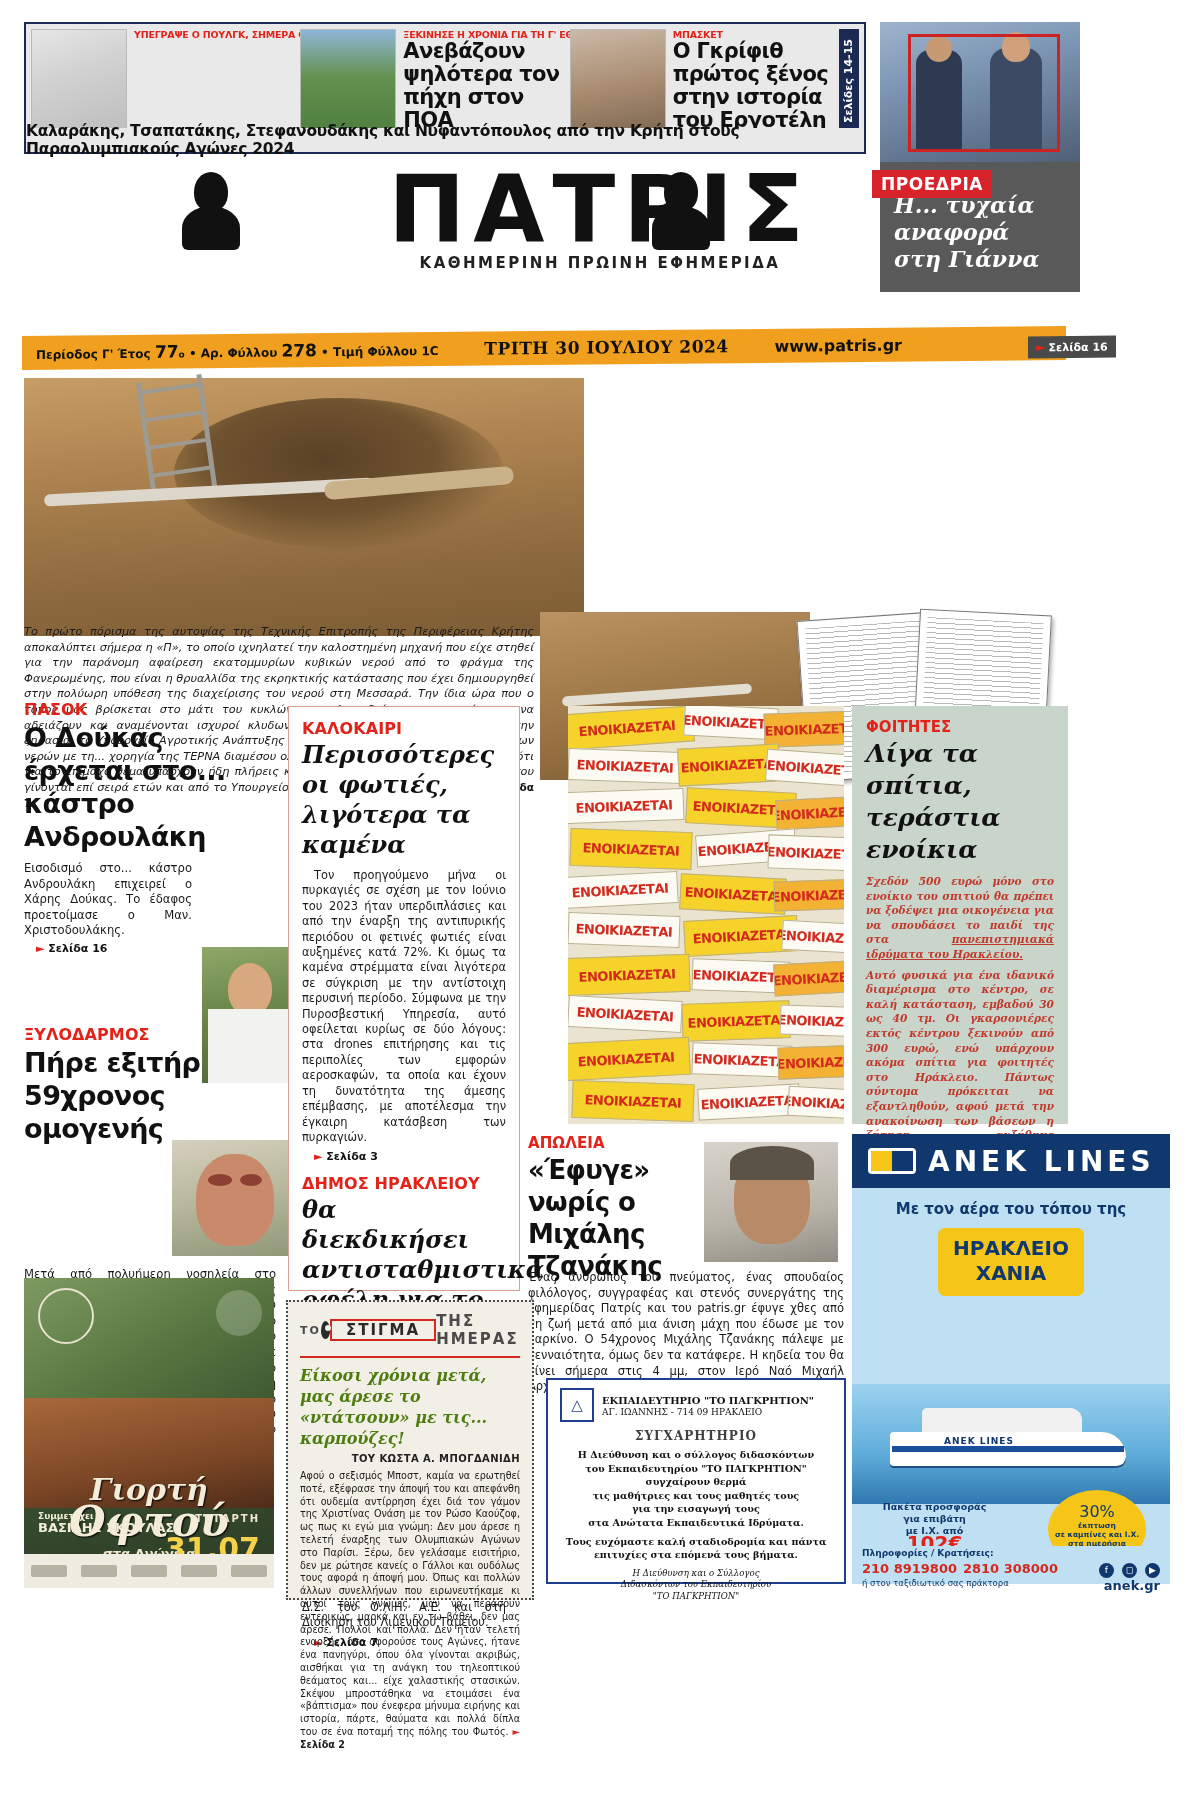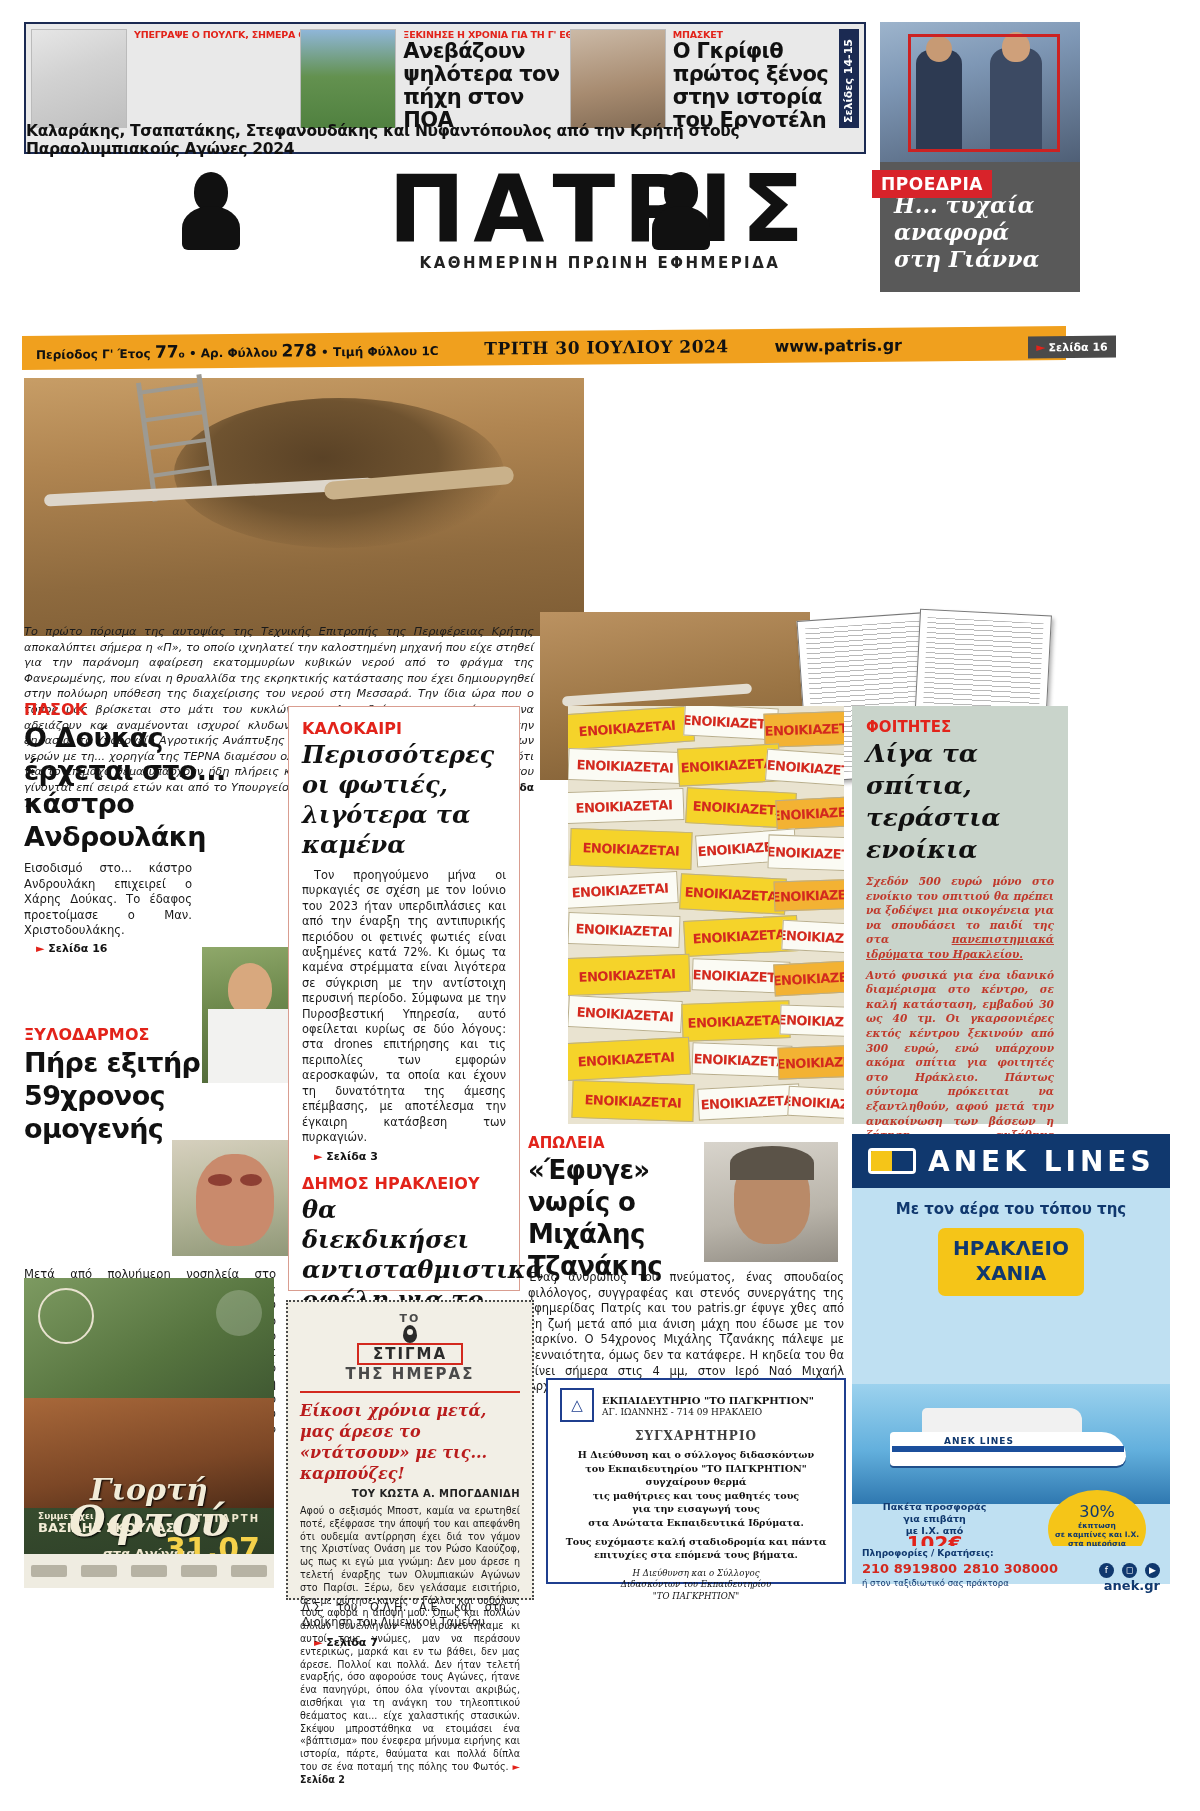--- a/index.html
+++ b/index.html
@@ -162,26 +162,26 @@
   #poster .title .b{font-size:42px;display:block;}
   #poster .sub{position:absolute;left:0;top:268px;width:250px;text-align:center;color:#efe7cf;font-size:13px;font-weight:700;}
   #poster .perf{position:absolute;left:14px;top:232px;color:#f3ecd6;font-size:9px;line-height:12px;font-weight:700;}
   #poster .date{position:absolute;right:14px;top:226px;color:#f5d14a;font-size:30px;font-weight:700;line-height:30px;text-align:right;}
   #poster .date small{display:block;font-size:10px;color:#efe7cf;letter-spacing:2px;}
   #poster .logos{position:absolute;left:0;bottom:0;width:250px;height:34px;background:#efece1;display:flex;align-items:center;justify-content:space-around;}
   #poster .logos i{display:block;width:36px;height:12px;background:#b7b3a4;border-radius:2px;}
 
   
   #stigma{left:286px;top:1300px;width:248px;height:300px;background:#f2efe6;border:2px dotted #4a4a4a;box-sizing:border-box;padding:10px 12px;}
-  #stigma-head{display:flex;align-items:center;font-size:15px;font-weight:700;letter-spacing:2px;color:#4a4a4a;flex-direction:column;}
+  #stigma-head{display:flex;align-items:center;font-size:15px;font-weight:700;letter-spacing:2px;color:#4a4a4a;}
   #stigma-pin{width:14px;height:18px;background:#2b2b2b;border-radius:50% 50% 50% 50%/58% 58% 42% 42%;position:relative;}
   #stigma-pin:after{content:"";position:absolute;left:4px;top:4px;width:6px;height:6px;border-radius:50%;background:#f2efe6;}
   #stigma-word{border:2px solid #d3291e;padding:0 14px;color:#2b2b2b;}
   #stigma-rule{height:2px;background:#d3291e;margin:8px 0 7px;}
-  #stigma-title{font-family:"DejaVu Serif","Liberation Serif",serif;font-style:italic;font-weight:700;font-size:16px;line-height:21px;color:#b91c1c;}
+  #stigma-title{font-family:"DejaVu Serif","Liberation Serif",serif;font-style:italic;font-weight:700;font-size:16px;line-height:21px;color:#4d7c0f;}
   #stigma-author{text-align:right;font-size:10px;font-weight:700;color:#222;margin:4px 0 6px;letter-spacing:.4px;}
   #stigma-body{font-size:9.6px;line-height:12.8px;color:#1a1a1a;text-align:justify;}
   #stigma-body .pg{font-weight:700;}
   #stigma-body .pg .arrow{color:#e2231a;}
 
   
   #pagkritio{left:546px;top:1378px;width:300px;height:206px;border:2px solid #1f3f8f;background:#fff;box-sizing:border-box;padding:8px 12px;text-align:center;font-family:"DejaVu Serif","Liberation Serif",serif;}
   #pagkritio .topline{display:flex;align-items:center;gap:8px;text-align:left;}
   #pk-logo{width:30px;height:30px;border:2px solid #1f3f8f;display:flex;align-items:center;justify-content:center;color:#1f3f8f;font-size:15px;}
   #pagkritio .t1{font-size:10px;font-weight:700;color:#111;line-height:13px;}

